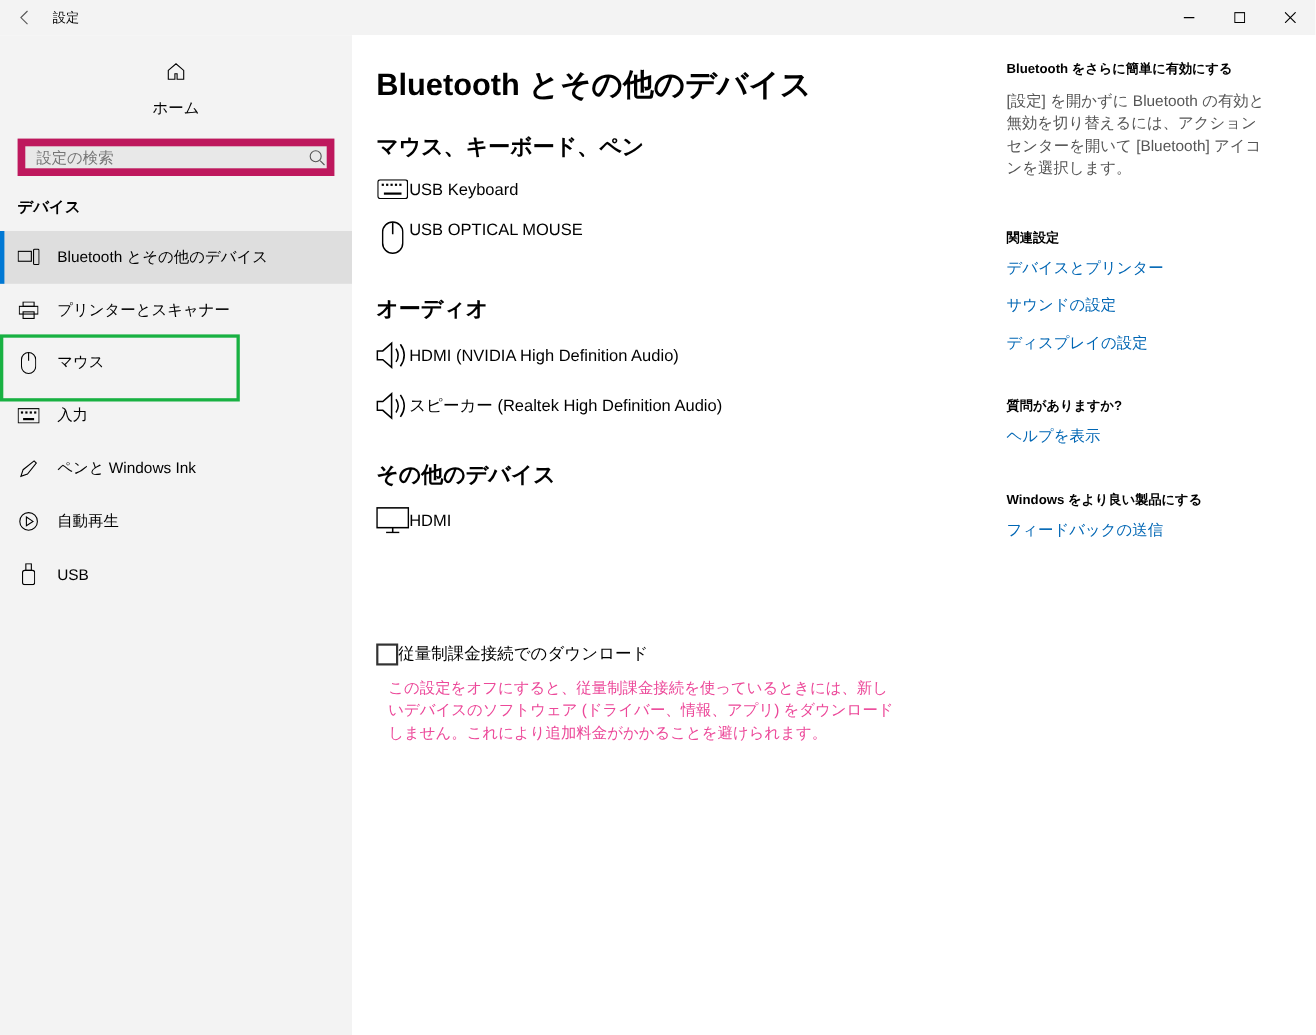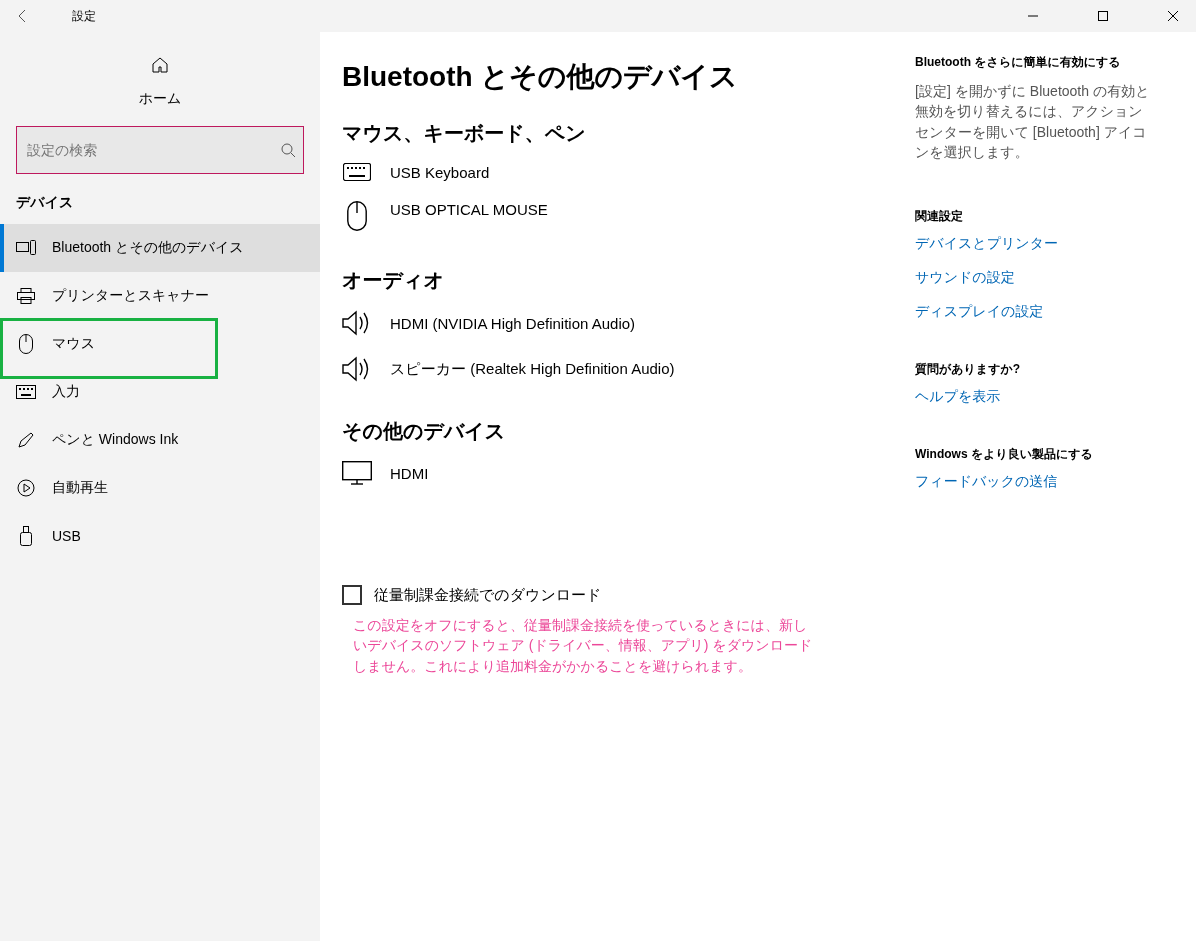--- a/index.html
+++ b/index.html
@@ -1,59 +1,59 @@
 <!DOCTYPE html>
 <html><head>
 <meta charset="utf-8">
 <style>
   * { box-sizing: border-box; font-family: "Yu Gothic UI", "Segoe UI", Meiryo, sans-serif; }
   body { margin: 0; width: 1196px; height: 941px; background: #fff; overflow: hidden; }
 
   
-  .titlebar { height: 32px; display: flex; align-items: stretch; background: #f3f3f3; gap: 24px; }
+  .titlebar { height: 32px; display: flex; align-items: stretch; background: #f3f3f3; }
   .back-btn { width: 46px; display:flex; align-items:center; justify-content:center; color:#333; }
   .title-text { flex: 0 0 auto; display:flex; align-items:center; padding-left:2px; font-size:12px; color:#000; }
   .spacer { flex:1; }
   .win-btn { width: 46px; display:flex; align-items:center; justify-content:center; color:#000; }
   .win-btn svg { width: 10px; height: 10px; }
 
   .body-row { display:flex; height: calc(941px - 32px); }
 
   
   .sidebar { width: 320px; background: #f3f3f3; display:flex; flex-direction:column; padding-top: 18px; }
   .home-row { display:flex; align-items:center; padding: 6px 16px 18px 16px; gap: 16px; font-size:14px; color:#000;flex-direction:column; }
   .home-row .icon { width: 20px; display:flex; justify-content:center; }
   .search-wrap { padding: 0 16px 20px 16px; }
   .search-box { position:relative; }
-  .search-box input { width: 100%; height: 48px; border: 1px solid #be185d; background:#e8e8e8; padding: 0 34px 0 10px; font-size: 14px; color:#555; outline:none; }
+  .search-box input { width: 100%; height: 34px; border: 7px solid #be185d; background:#e8e8e8; padding: 0 34px 0 10px; font-size: 14px; color:#555; outline:none; }
   .search-box .s-icon { position:absolute; right:8px; top:50%; transform:translateY(-50%); color:#555; }
   .cat-heading { padding: 0 16px 12px 16px; font-size:14px; font-weight:600; color:#000; }
   .nav-list { display:flex; flex-direction:column; }
   .nav-item { height: 48px; display:flex; align-items:center; gap: 16px; padding: 0 16px; font-size:14px; position:relative; cursor:default; }
   .nav-item .icon { width: 20px; display:flex; justify-content:center; }
   .nav-item.selected { background: #dedede; }
   .nav-item.selected::before { content:''; position:absolute; left:0; top:0; bottom:0; width:4px; background:#0078d4; }
   
   .highlight-box { position:absolute; border: 3px solid #18b142; pointer-events:none; }
 
   
   .content { flex:1; background:#fff; display:flex; }
   .main-col { width: 595px; padding: 26px 0 0 22px; }
   .page-title { font-size: 28px; font-weight: 600; margin: 0 0 24px 0; letter-spacing:0; }
   .add-row { display:flex; align-items:center; gap: 14px; margin-bottom: 40px; }
   .plus-btn { width: 38px; height: 38px; background:#e1e1e1; display:flex; align-items:center; justify-content:center; color:#666; font-size:22px; }
   .add-label { font-size:15px; margin-top: -10px; }
 
   .section-h { font-size: 20px; font-weight: 600; margin: 0 0 16px 0; }
-  .device-row { display:flex; align-items:center; gap: 18px; margin-bottom: 20px; }
+  .device-row { display:flex; align-items:center; margin-bottom: 20px; }
   .device-row.tall { align-items:flex-start; }
   .device-icon { width: 30px; display:flex; justify-content:center; color:#000; }
   .device-label { font-size: 15px; }
 
-  .checkbox-row { display:flex; align-items:flex-end; gap: 12px; margin-top: 4px; }
+  .checkbox-row { display:flex; align-items:flex-start; gap: 0; margin-top: 4px; }
   .fake-check { width: 20px; height: 20px; border: 2px solid #333; }
   .checkbox-row .clabel { font-size: 15px; }
   .check-desc { font-size: 14px; color: #ec4899; margin-top: 10px; line-height: 1.45; max-width: 462px; margin-left: 11px; }
 
   
   .side-col { width: 260px; padding: 22px 18px 0 0; font-size:14px; }
   .side-h { font-size: 12px; font-weight: 700; margin: 0 12px 10px 0; }
   .side-desc { color:#555; line-height:1.45; margin-bottom: 46px; }
   .link { color:#0066b4; margin-bottom: 16px; cursor:default; }
   .side-block { margin-bottom: 46px; }

